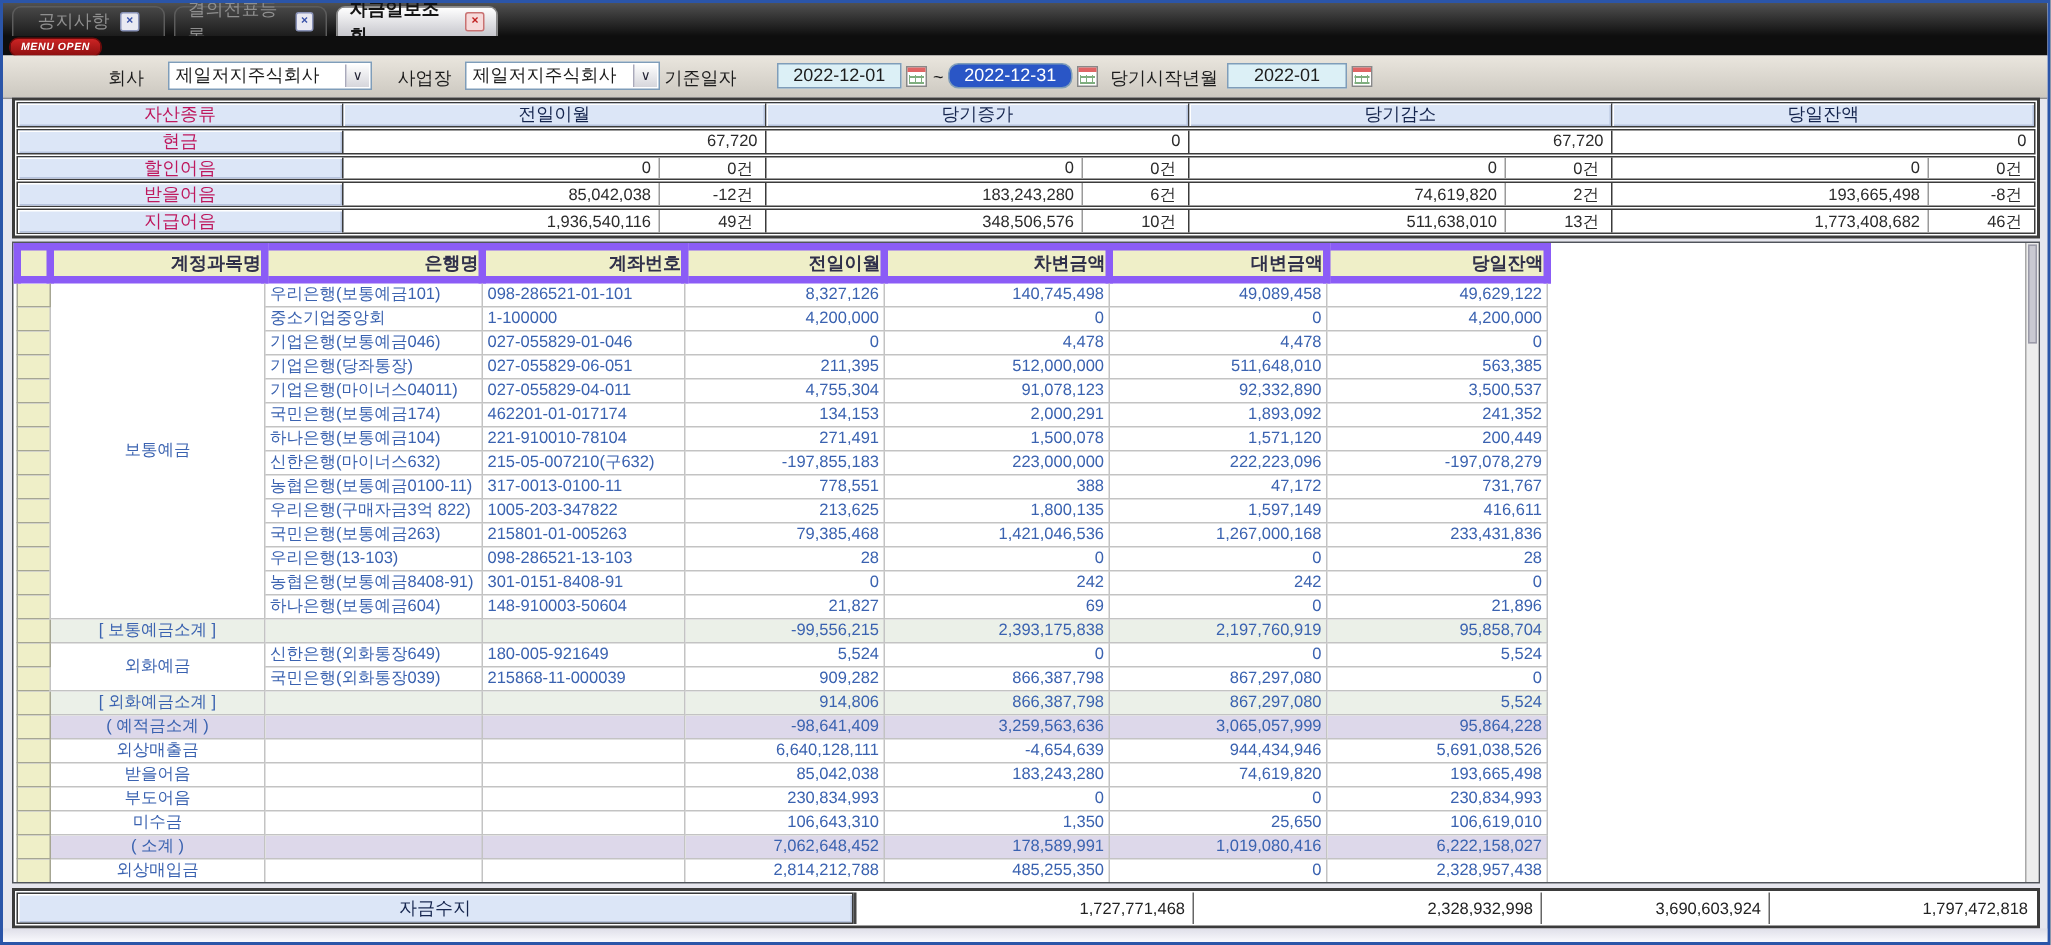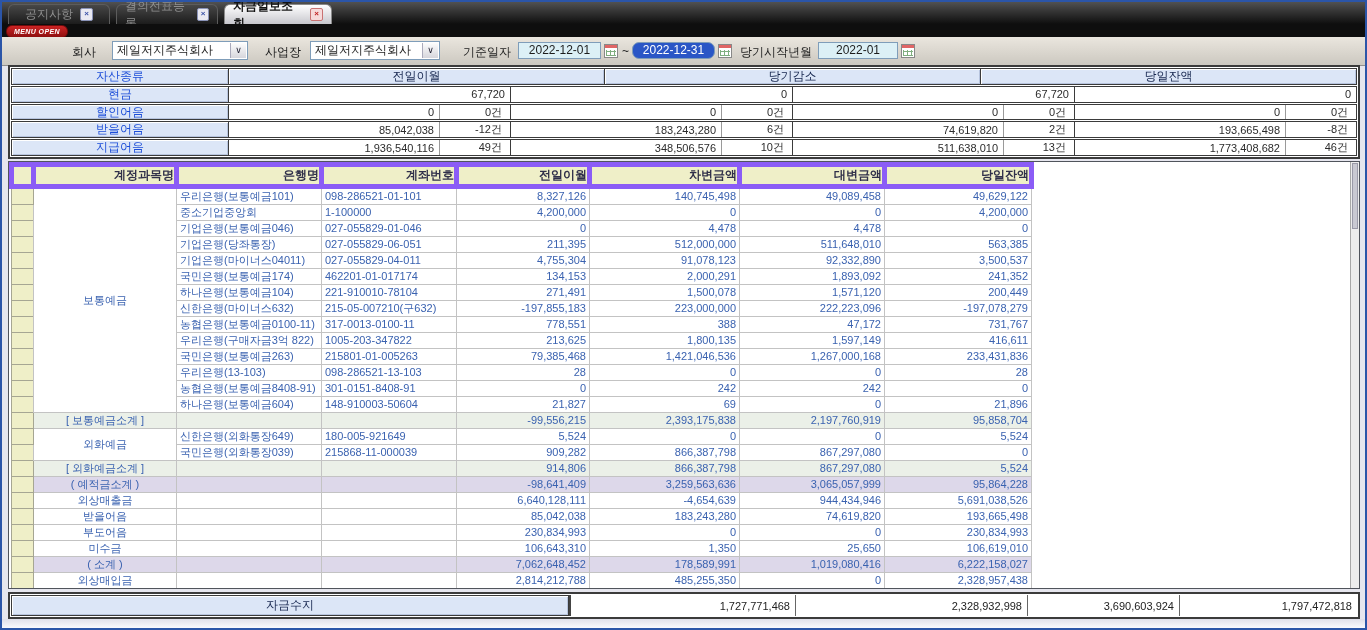--- a/index.html
+++ b/index.html
@@ -36,21 +36,21 @@
   .cal::after{content:"";position:absolute;left:1px;right:1px;top:5px;bottom:1px;
       background-image:repeating-linear-gradient(90deg,#7fae7f 0 1px,transparent 1px 4px),
                        repeating-linear-gradient(0deg,#7fae7f 0 1px,transparent 1px 4px);}
   .tilde{position:absolute;top:7px;font-size:12px;}
   
   .t1{position:absolute;left:6px;right:5px;top:63px;height:94px;border:2px solid #3b3b3b;background:#fff;
       display:flex;flex-direction:column;gap:1px;padding:1px;box-sizing:border-box;}
   .t1-band{display:flex;flex:1;border:1px solid #3b3b3b;min-height:0;}
   .t1-label{width:216px;flex:none;background:var(--asset-header-bg,#DCE6F7);border-right:1px solid #3b3b3b;
             box-shadow:inset 1px 1px 0 #fff,inset -1px -1px 0 #b7c4de;display:flex;align-items:center;justify-content:center;
-            font-size:12px;color:#1d4ed8;}
+            font-size:12px;color:#be185d;}
   .t1-group{flex:1;display:flex;border-right:1px solid #3b3b3b;min-width:0;}
   .t1-group:last-child{border-right:none;}
   .t1-gh{flex:1;background:var(--asset-header-bg,#DCE6F7);box-shadow:inset 1px 1px 0 #fff,inset -1px -1px 0 #b7c4de;
          display:flex;align-items:center;justify-content:center;font-size:12px;color:#15254e;}
   .t1-amt{flex:1;display:flex;align-items:center;justify-content:flex-end;padding-right:5px;font-size:11px;color:#2b2b2b;}
   .t1-cnt{width:62px;flex:none;border-left:1px solid #9a9a9a;display:flex;align-items:center;justify-content:flex-end;
           padding-right:8px;font-size:11px;color:#2b2b2b;}
   
   .grid{position:absolute;left:6px;right:5px;top:159px;height:428px;background:#fff;border:1px solid #50545c;
         box-sizing:border-box;overflow:hidden;}
@@ -108,36 +108,39 @@
     <span class="flabel" style="left:58px;width:48px;">회사</span>
     <div class="combo" style="left:110px;width:136px;">
       <span>제일저지주식회사</span>
       <span class="dd">∨</span>
     </div>
     <span class="flabel" style="left:258px;width:46px;">사업장</span>
     <div class="combo" style="left:308px;width:130px;">
       <span>제일저지주식회사</span>
       <span class="dd">∨</span>
     </div>
-    <span class="flabel" style="left:458px;width:54px;font-family:Liberation Mono, monospace;">기준일자</span>
+    <span class="flabel" style="left:438px;width:54px;font-family:Liberation Mono, monospace;">기준일자</span>
     <div class="datebox" style="left:516px;width:83px;">2022-12-01</div>
     <div class="cal" style="left:602px;"></div>
     <span class="tilde" style="left:620px;">~</span>
     <div class="datebox selected" style="left:630px;width:83px;border-radius:7px;">2022-12-31</div>
     <div class="cal" style="left:716px;"></div>
     <span class="flabel" style="left:736px;width:76px;">당기시작년월</span>
     <div class="datebox" style="left:816px;width:80px;background:#dcf0f6;">2022-01</div>
     <div class="cal" style="left:899px;"></div>
   </div>
 
   <div class="t1">
       <div class="t1-band">
         <div class="t1-label">자산종류</div>
         <div class="t1-group">
           <div class="t1-gh">전일이월</div>
+        </div>
+        <div class="t1-group">
+          <div class="t1-gh">당기증가</div>
         </div>
         <div class="t1-group">
           <div class="t1-gh">당기감소</div>
         </div>
         <div class="t1-group">
           <div class="t1-gh">당일잔액</div>
         </div>
       </div>
       <div class="t1-band">
         <div class="t1-label">현금</div>

